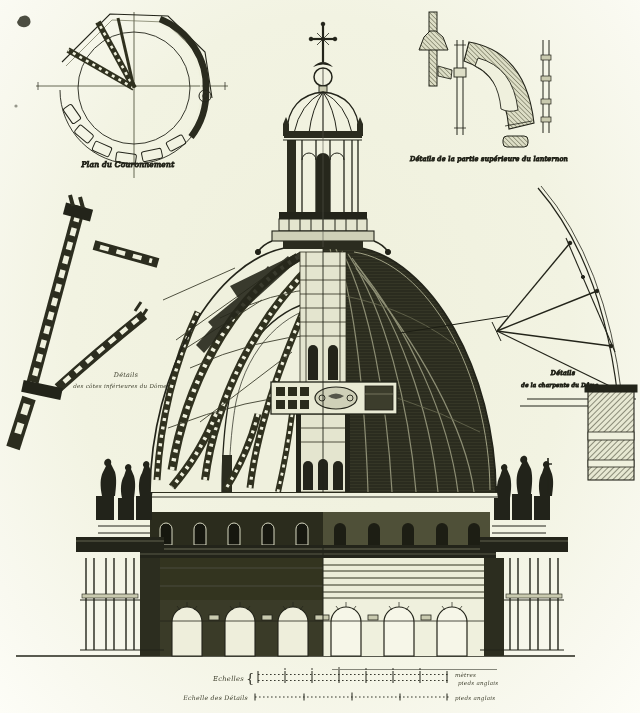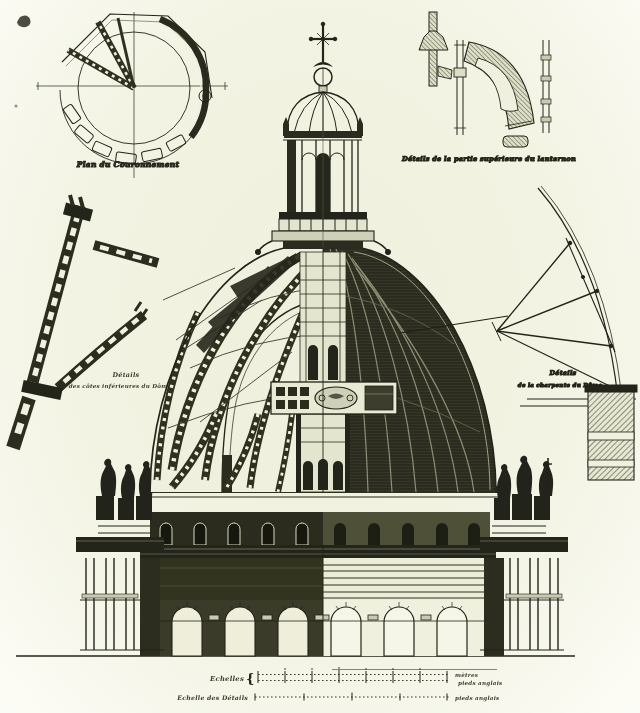--- a/index.html
+++ b/index.html
@@ -1,17 +1,17 @@
 <!DOCTYPE html>
 <html><head>
 <meta charset="utf-8">
 <style>
   html,body{margin:0;padding:0;background:#ffffff;}
   .page{position:relative;width:640px;height:713px;overflow:hidden;
-        background:radial-gradient(ellipse at 50% 45%, #eff0dc 0%, #f2f3e2 55%, #f9f9f0 85%, #fdfdf7 100%);font-weight:bold;}
+        background:radial-gradient(ellipse at 50% 45%, #eff0dc 0%, #f2f3e2 55%, #f9f9f0 85%, #fdfdf7 100%);}
   svg{position:absolute;left:0;top:0;}
   .cap{font-family:"DejaVu Serif", serif;font-style:italic;fill:#3c3d2b;letter-spacing:.25px;}
   text{user-select:none;}
 </style>
 </head>
 <body>
 
 <div class="page">
 <svg width="640" height="713" viewBox="0 0 640 713">
 <defs>

